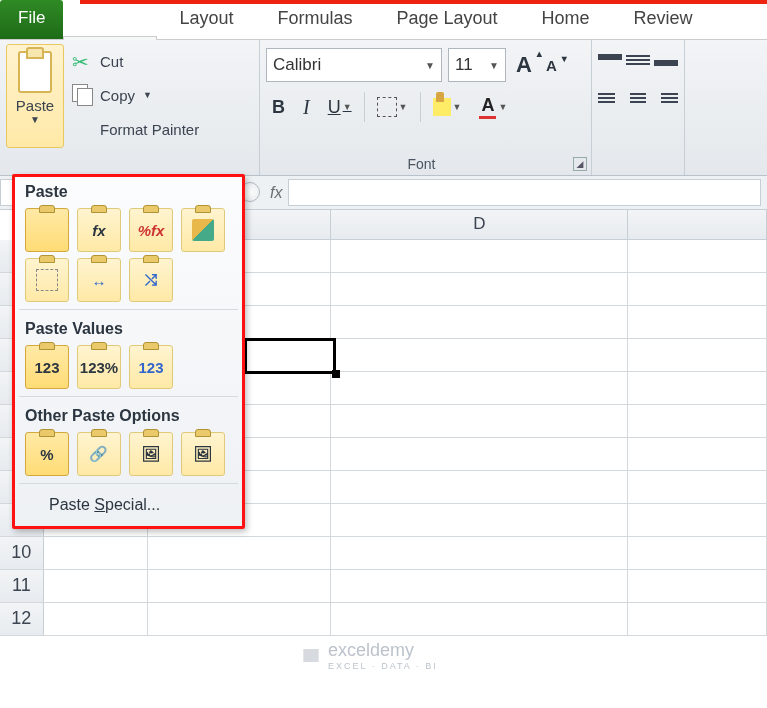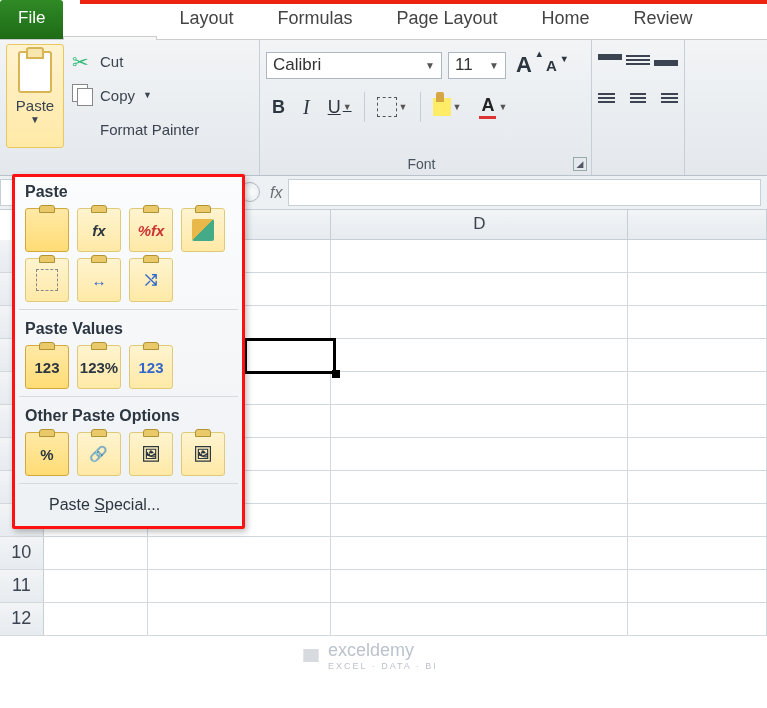--- a/index.html
+++ b/index.html
@@ -25,21 +25,21 @@
 .paste-big .lbl { font-size:15px; color:#3b4450; margin-top:4px;}
 .paste-big .dd { font-size:10px; color:#3b4450; }
 .clip-side { display:flex; flex-direction:column; gap:4px; padding-top:2px;}
 .clip-item { display:flex; align-items:center; gap:6px; font-size:15px; color:#3b4450; height:30px; padding:0 4px;}
 .sm-ic { width:22px; height:22px; display:inline-block;}
 .sm-dd { font-size:9px; color:#3b4450; margin-left:2px;}
 
 
 .font-group { min-width:332px;}
 .font-row { display:flex; gap:6px; align-items:center; height:42px;}
-.combo { height:27px; border:1px solid #aeb7c0; background:#fff; display:flex; align-items:center; padding:0 6px; font-size:17px; color:#333;}
+.combo { height:34px; border:1px solid #aeb7c0; background:#fff; display:flex; align-items:center; padding:0 6px; font-size:17px; color:#333;}
 .combo .arr { margin-left:auto; font-size:10px; color:#555; padding-left:6px;}
 .fontname { width:176px;}
 .fontsize { width:58px;}
 .aa-big { font-size:22px; font-weight:bold; color:#2c3640; position:relative; padding:2px 4px;}
 .aa-big .up { position:absolute; top:-2px; right:-6px; font-size:10px;}
 .aa-sm { font-size:15px; font-weight:bold; color:#2c3640; position:relative; padding:2px 4px;}
 .aa-sm .dn { position:absolute; top:-2px; right:-6px; font-size:10px;}
 .btn { padding:4px 6px; font-size:18px; color:#2c3640; display:flex; align-items:center; gap:2px;}
 .btn.b { font-weight:bold;}
 .btn.i { font-style:italic; font-family:"Times New Roman",serif; font-size:20px;}

